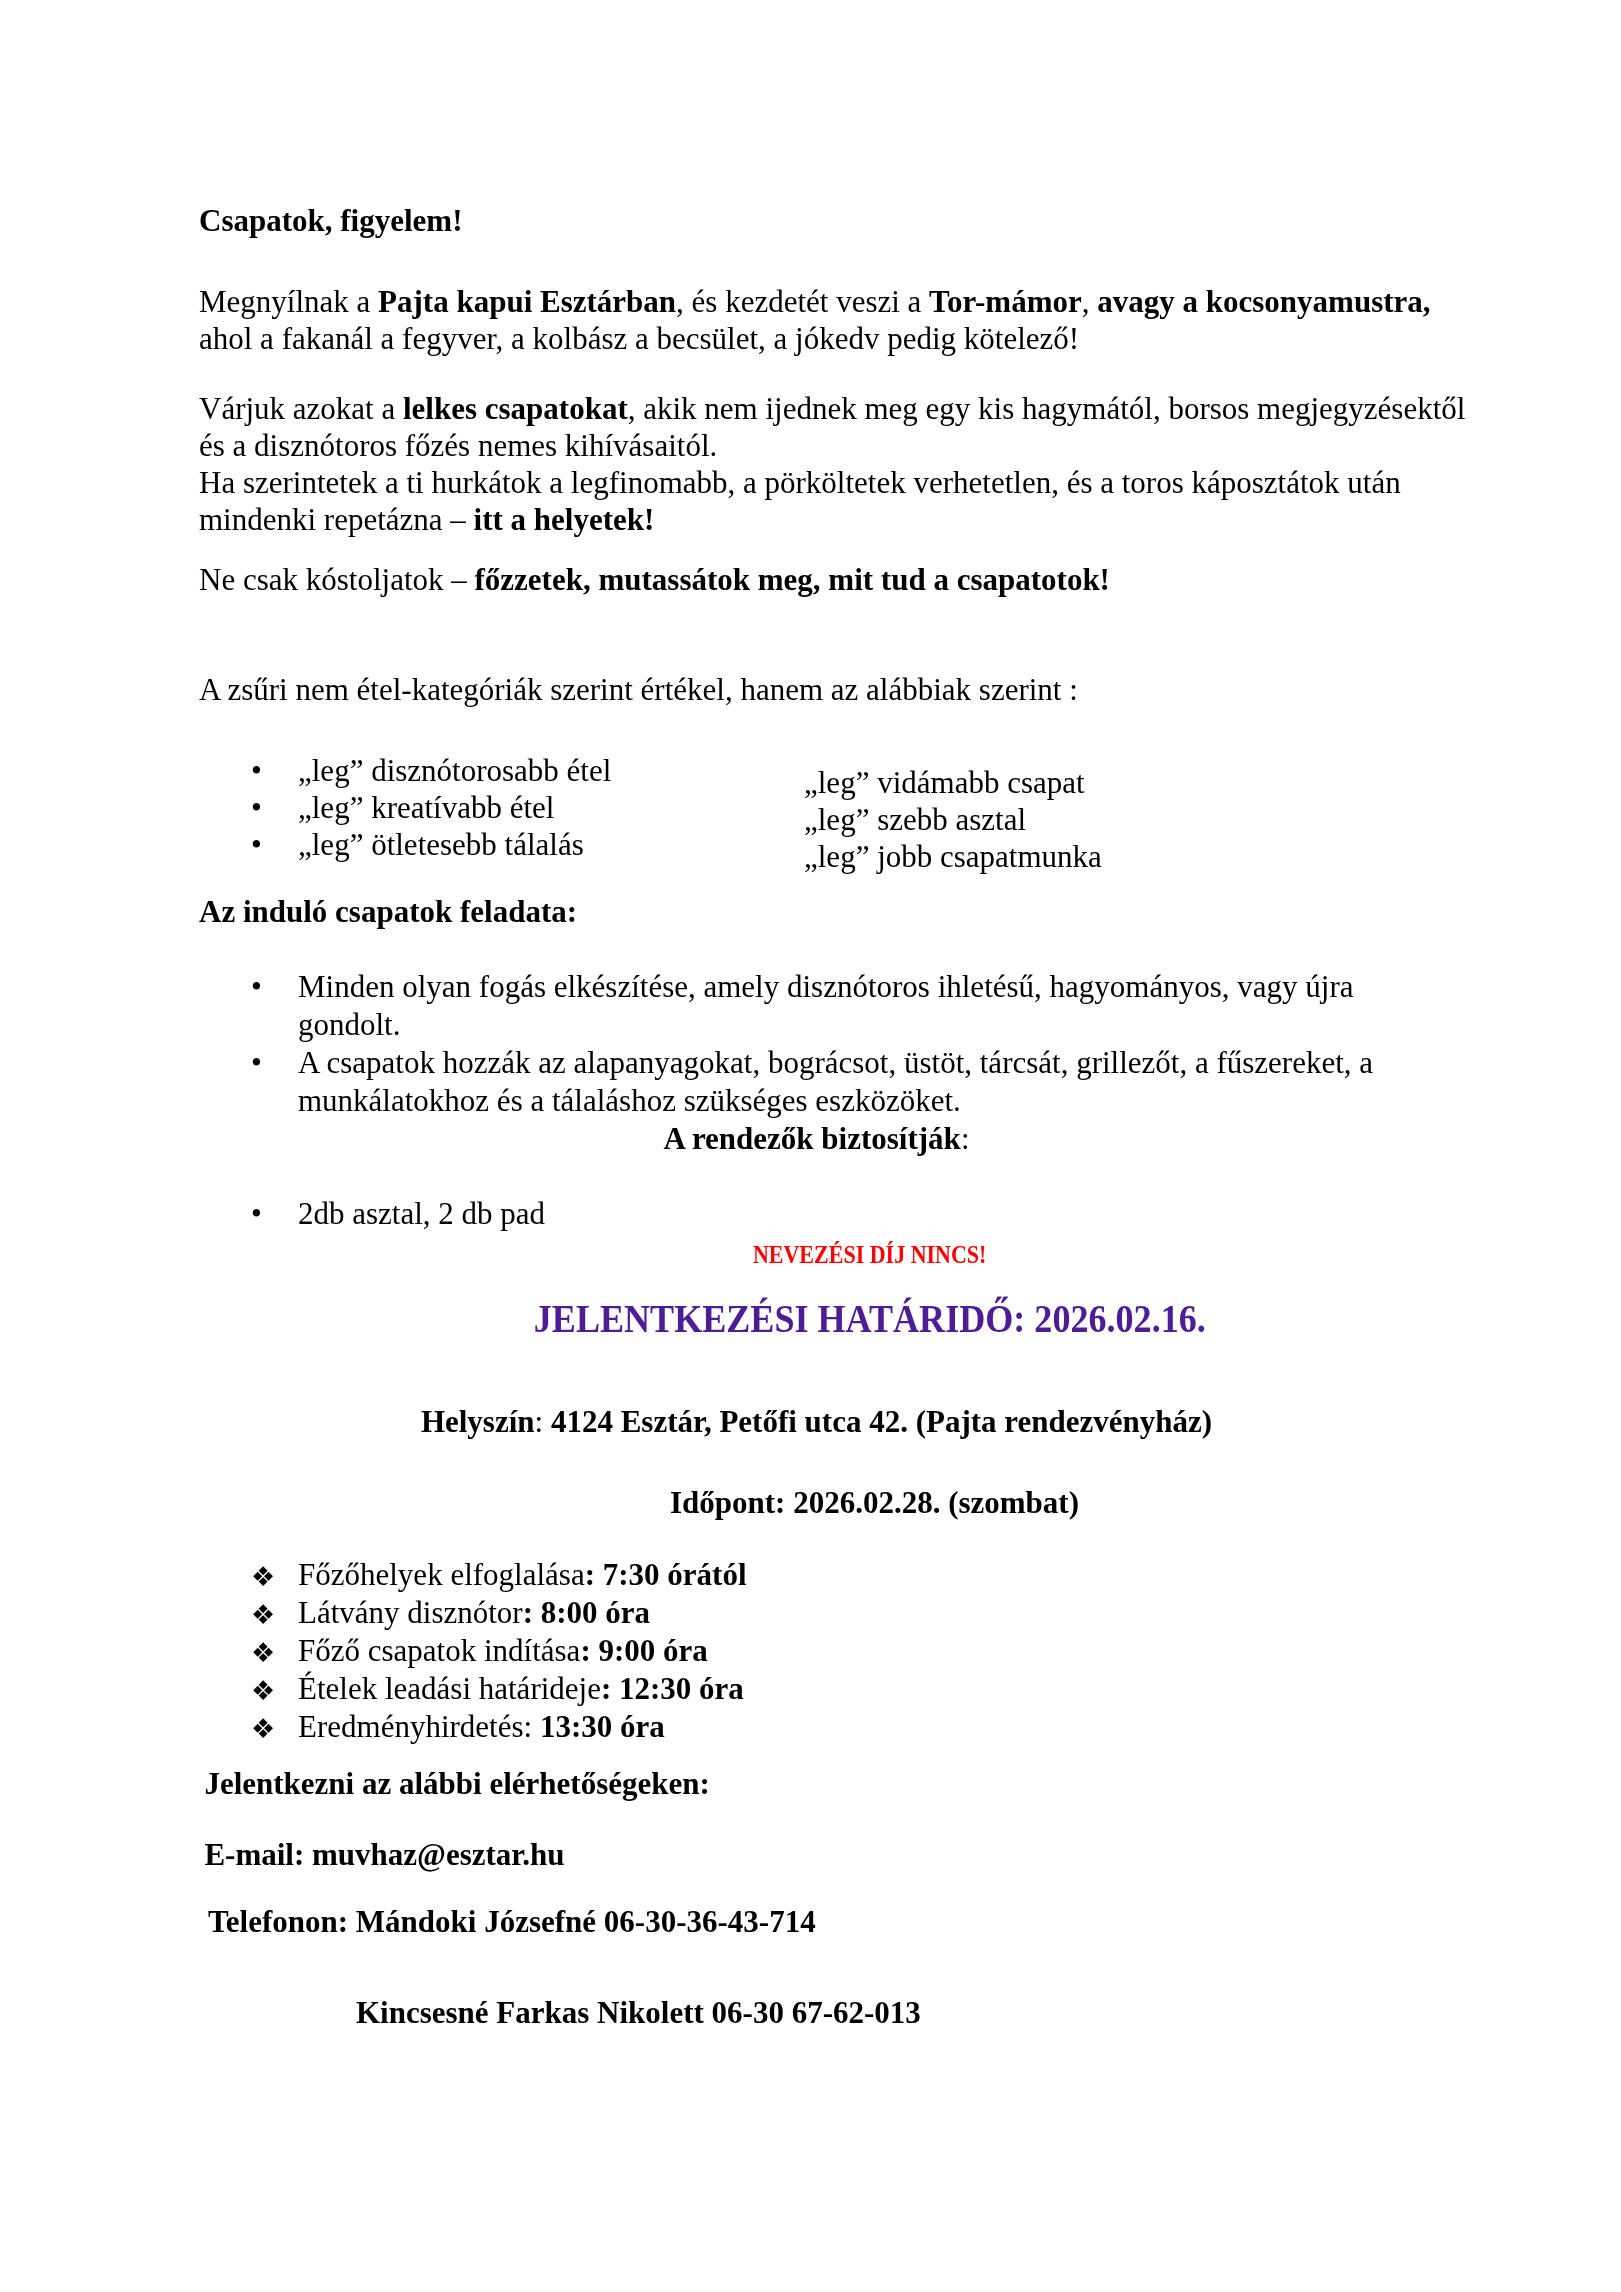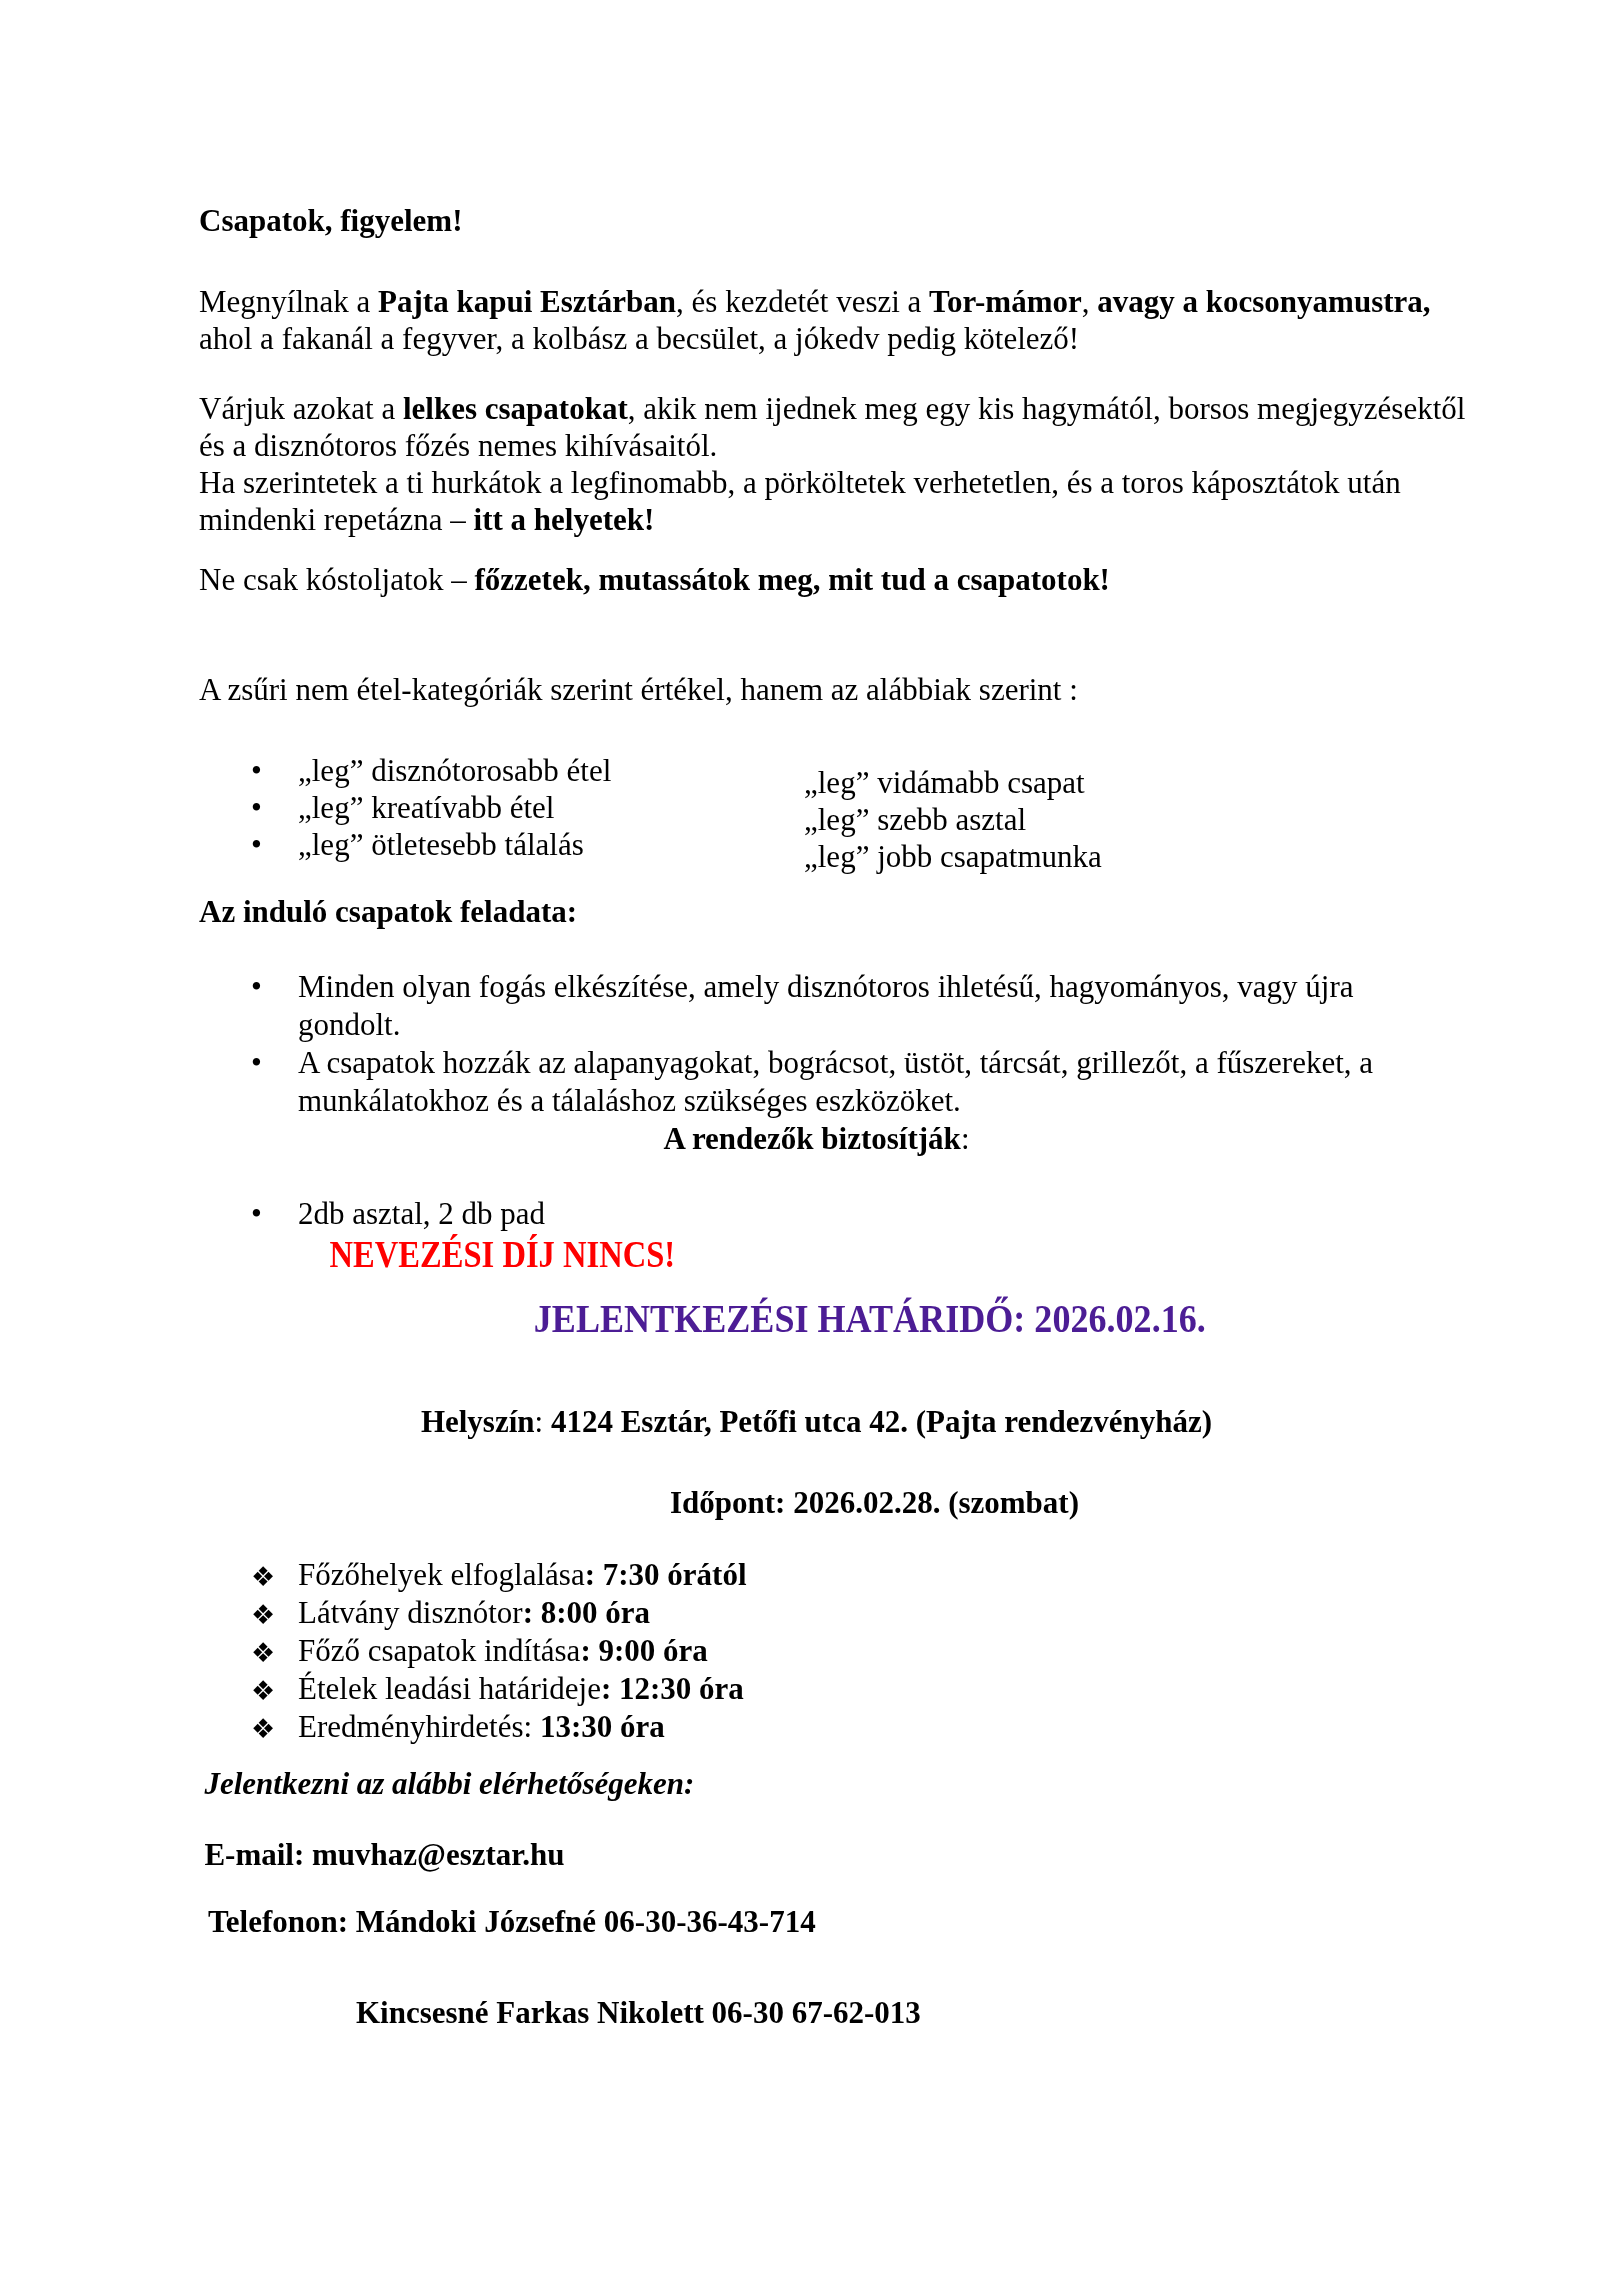--- a/index.html
+++ b/index.html
@@ -36,34 +36,34 @@
   .awards .right-col{position:absolute;left:605px;top:12px;white-space:nowrap;}
 
   .tasks-heading{margin-top:30px;font-weight:bold;}
   .tasks{margin-top:38px;}
   .tasks li{line-height:38px;}
 
   .org-heading{text-align:center;}
   .org-list{margin-top:38px;}
   .org-list li{line-height:37px;}
 
-  .fee{margin-top:1.8px;text-align:left;padding-left:107px;
-       font-weight:bold;font-size:37px;line-height:42px;color:#ff0000;}
+  .fee{margin-top:1.8px;text-align:center;padding-left:107px;
+       font-weight:bold;font-size:25px;line-height:42px;color:#ff0000;}
   .fee .cond, .deadline .cond{display:inline-block;transform:scaleX(0.88);}
   .deadline{margin-top:18px;text-align:center;padding-left:107px;
        font-weight:bold;font-size:41px;line-height:48px;color:#4c1d95;}
 
   .loc{margin-top:61px;text-align:center;}
   .dt{margin-top:44px;text-align:center;padding-left:116px;font-weight:bold;}
 
   .schedule{margin-top:35px;}
   .schedule li{line-height:38px;}
   .schedule .marker{font-size:27px;top:1.8px;}
 
-  .contact-heading{margin-top:19.7px;font-weight:bold;padding-left:5.4px;font-style:italic;}
+  .contact-heading{margin-top:19.7px;font-weight:bold;padding-left:5.4px;}
   .contact-email{margin-top:34px;font-weight:bold;padding-left:5.4px;}
   .contact-phone1{margin-top:30px;font-weight:bold;padding-left:9px;}
   .contact-phone2{margin-top:54px;font-weight:bold;padding-left:157px;}
 </style>
 </head>
 <body>
 
 <div class="page">
 
   <p class="title">Csapatok, figyelem!</p>

